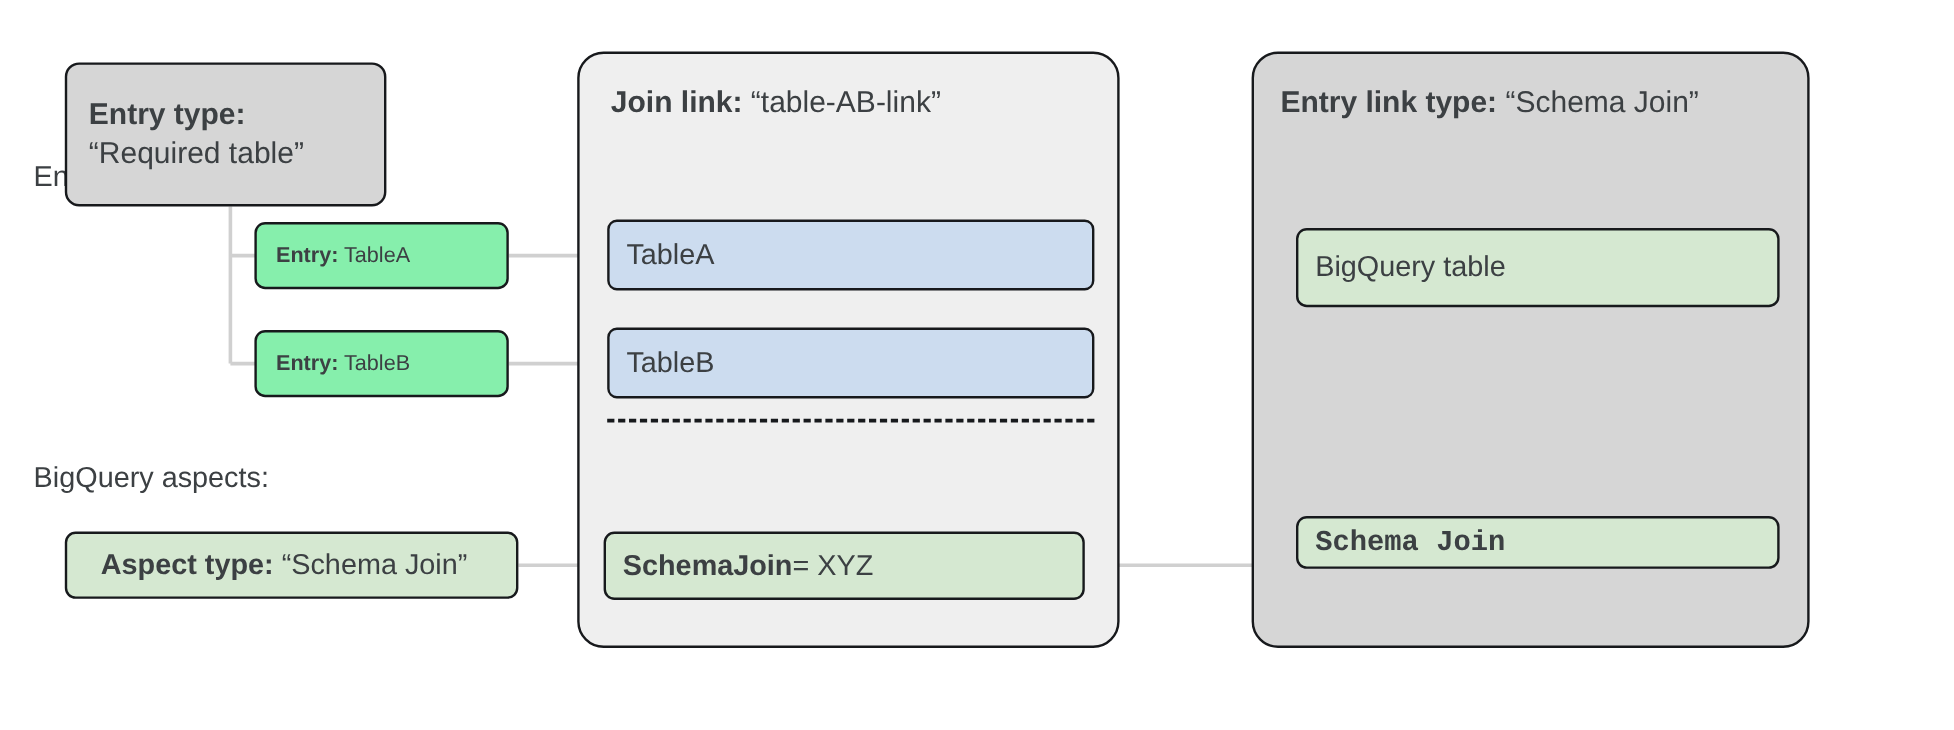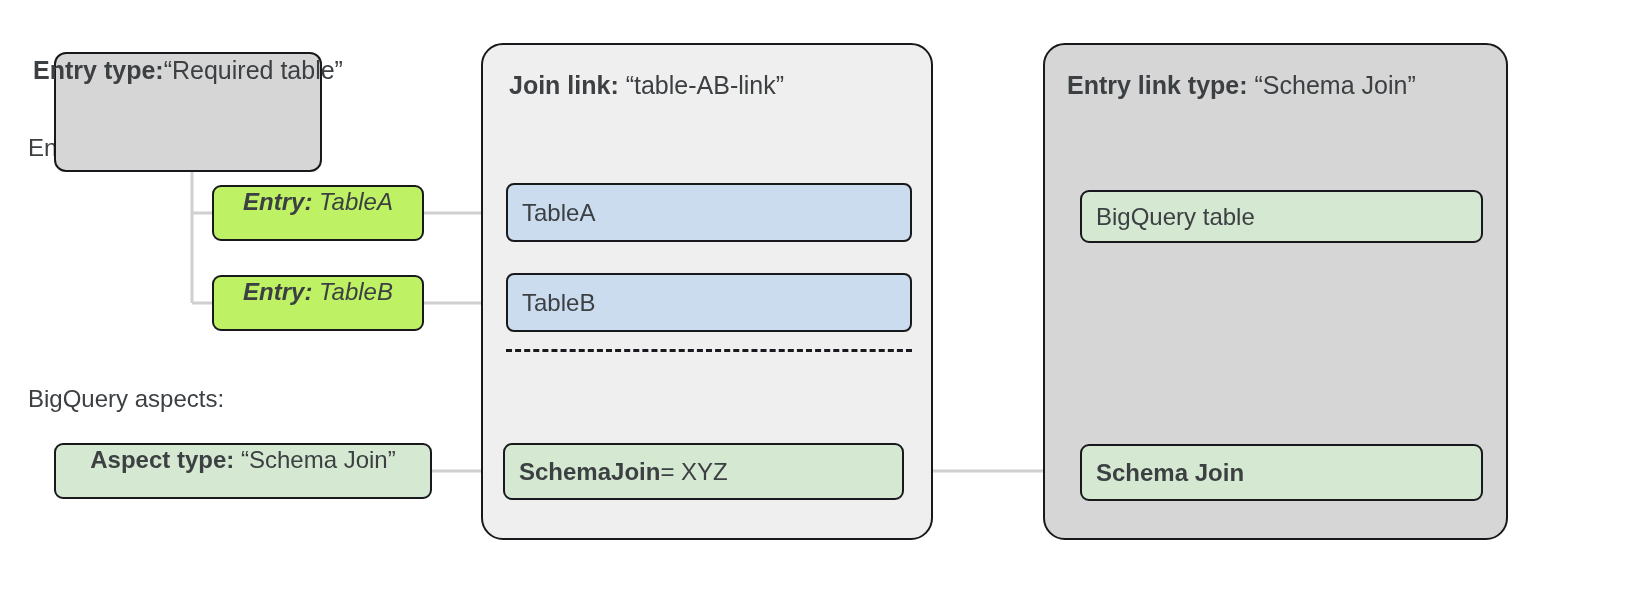--- a/index.html
+++ b/index.html
@@ -29,20 +29,21 @@
     z-index: 1;
   }
 
   
   .box {
     position: absolute;
     box-sizing: border-box;
     border: 2.5px solid #17191c;
     border-radius: 10px;
     display: flex;
+    flex-direction: column;
     justify-content: center;
     color: #3c4043;
     z-index: 3;
   }
   .box .line {
     white-space: nowrap;
     line-height: 1.28;
   }
   .b { font-weight: bold; }
 
@@ -51,27 +52,26 @@
     left: 54px; top: 52px;
     width: 268px; height: 120px;
     background: #d6d6d6;
     border-radius: 12px;
     padding: 0 18px;
     font-size: 25px;
   }
   #entry-type-box .line { line-height: 1.34; }
 
   .entry-chip {
-    background: #bef264;
-    border-radius: 9px;
-    font-size: 24px;
+    background: #86efac;
+    border-radius: 9px;
+    font-size: 18px;
     padding: 0 16px;
     height: 56px;
     justify-content: center;
-    font-style: italic;
   }
   #entry-a-chip { left: 212px; top: 185px; width: 212px; }
   #entry-b-chip { left: 212px; top: 275px; width: 212px; }
 
   #aspect-type-box {
     left: 54px; top: 443px;
     width: 378px; height: 56px;
     background: #d5e8d1;
     border-radius: 9px;
     padding: 0 28px;
@@ -173,22 +173,22 @@
     background: #d5e8d1;
     border: 2.5px solid #17191c;
     border-radius: 9px;
     font-size: 24px;
     color: #3c4043;
     display: flex;
     align-items: center;
     padding: 0 14px;
     z-index: 3;
   }
-  #linked-type-chip { left: 1080px; top: 190px; width: 403px; height: 53px; }
-  #req-aspect-chip  { left: 1080px; top: 444px; width: 403px; height: 57px; }
+  #linked-type-chip { left: 1080px; top: 190px; width: 403px; height: 66px; }
+  #req-aspect-chip  { left: 1080px; top: 430px; width: 403px; height: 44px; font-family: Liberation Mono, monospace; }
 </style>
 </head>
 <body>
 
 <div id="stage">
 
   <svg id="connectors" viewBox="0 0 1628 608" width="1628" height="608">
 
     <path d="M192 172 L192 303 M192 213 L213 213 M192 303 L213 303" fill="none" stroke="#d0d0d0" stroke-width="3"></path>
 

